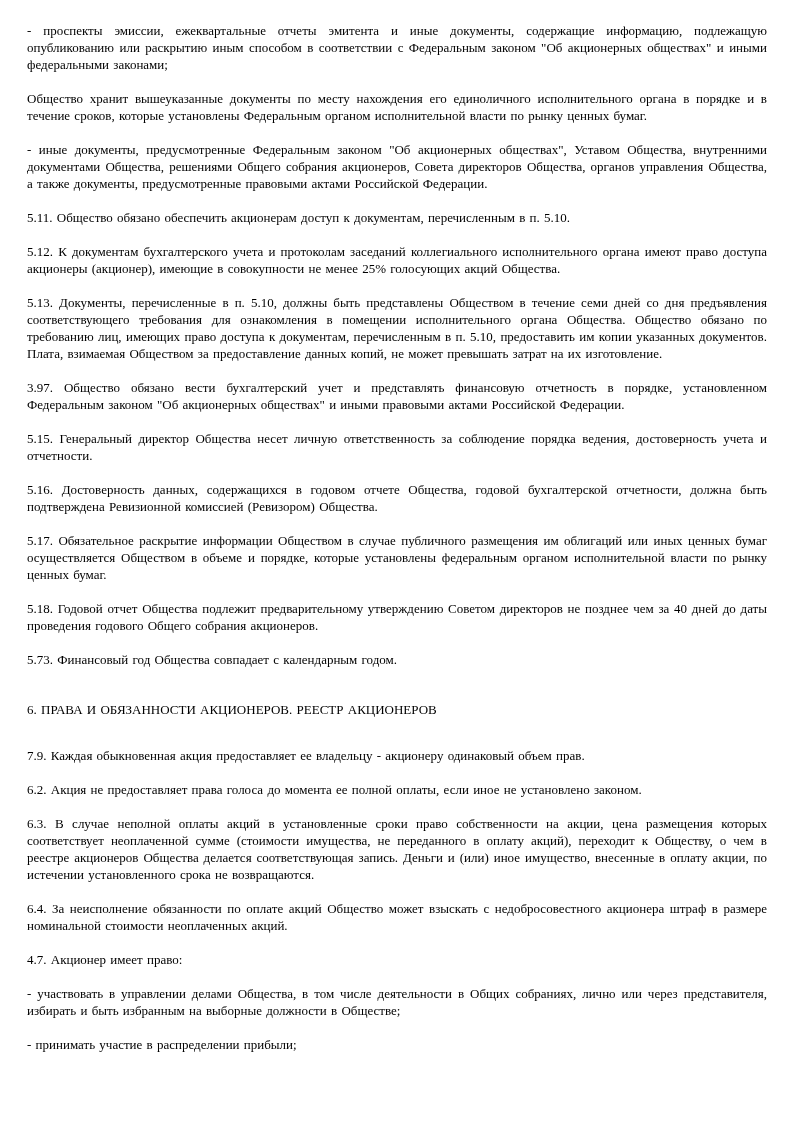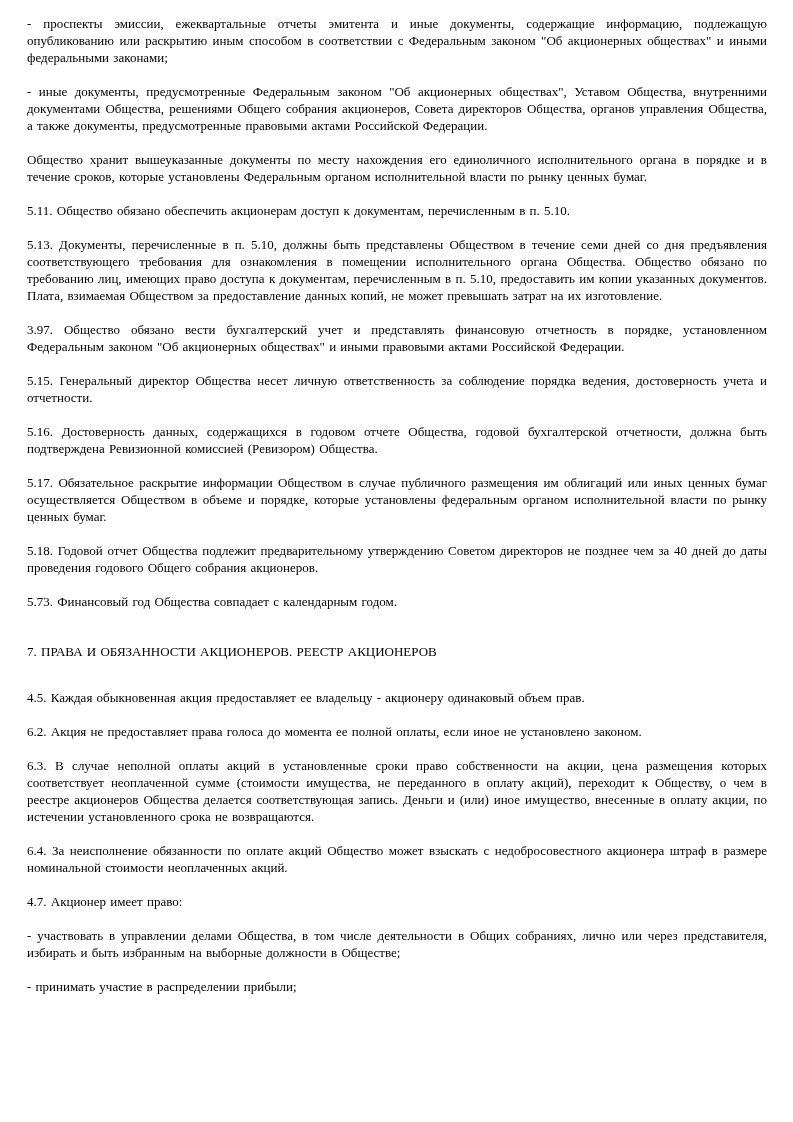--- a/index.html
+++ b/index.html
@@ -11,21 +11,21 @@
     width: 793px;
     height: 1122px;
     overflow: hidden;
     font-family: "Liberation Serif", "DejaVu Serif", serif;
     color: #000000;
   }
   .doc-page {
     box-sizing: border-box;
     width: 793px;
     height: 1122px;
-    padding: 15px 26px 20px 27px;
+    padding: 22px 26px 20px 27px;
     background: #ffffff;
   }
   .doc-page p {
     margin: 0 0 17px 0;
     font-size: 13px;
     line-height: 17px;
     text-align: justify;
     word-spacing: 1px;
   }
   .doc-page p.section-heading {
@@ -33,31 +33,32 @@
     margin-bottom: 29px;
     text-align: left;
     font-weight: normal;
   }
 </style>
 </head>
 <body>
 
 <div class="doc-page">
     <p>- проспекты эмиссии, ежеквартальные отчеты эмитента и иные документы, содержащие информацию, подлежащую опубликованию или раскрытию иным способом в соответствии с Федеральным законом "Об акционерных обществах" и иными федеральными законами;</p>
+    <p>Общество хранит вышеуказанные документы по месту нахождения его единоличного исполнительного органа в порядке и в течение сроков, которые установлены Федеральным органом исполнительной власти по рынку ценных бумаг.</p>
     <p>- иные документы, предусмотренные Федеральным законом "Об акционерных обществах", Уставом Общества, внутренними документами Общества, решениями Общего собрания акционеров, Совета директоров Общества, органов управления Общества, а также документы, предусмотренные правовыми актами Российской Федерации.</p>
-    <p>Общество хранит вышеуказанные документы по месту нахождения его единоличного исполнительного органа в порядке и в течение сроков, которые установлены Федеральным органом исполнительной власти по рынку ценных бумаг.</p>
     <p>5.11. Общество обязано обеспечить акционерам доступ к документам, перечисленным в п. 5.10.</p>
+    <p>5.12. К документам бухгалтерского учета и протоколам заседаний коллегиального исполнительного органа имеют право доступа акционеры (акционер), имеющие в совокупности не менее 25% голосующих акций Общества.</p>
     <p>5.13. Документы, перечисленные в п. 5.10, должны быть представлены Обществом в течение семи дней со дня предъявления соответствующего требования для ознакомления в помещении исполнительного органа Общества. Общество обязано по требованию лиц, имеющих право доступа к документам, перечисленным в п. 5.10, предоставить им копии указанных документов. Плата, взимаемая Обществом за предоставление данных копий, не может превышать затрат на их изготовление.</p>
     <p>3.97. Общество обязано вести бухгалтерский учет и представлять финансовую отчетность в порядке, установленном Федеральным законом "Об акционерных обществах" и иными правовыми актами Российской Федерации.</p>
     <p>5.15. Генеральный директор Общества несет личную ответственность за соблюдение порядка ведения, достоверность учета и отчетности.</p>
     <p>5.16. Достоверность данных, содержащихся в годовом отчете Общества, годовой бухгалтерской отчетности, должна быть подтверждена Ревизионной комиссией (Ревизором) Общества.</p>
     <p>5.17. Обязательное раскрытие информации Обществом в случае публичного размещения им облигаций или иных ценных бумаг осуществляется Обществом в объеме и порядке, которые установлены федеральным органом исполнительной власти по рынку ценных бумаг.</p>
     <p>5.18. Годовой отчет Общества подлежит предварительному утверждению Советом директоров не позднее чем за 40 дней до даты проведения годового Общего собрания акционеров.</p>
     <p>5.73. Финансовый год Общества совпадает с календарным годом.</p>
-    <p class="section-heading">7. ПРАВА И ОБЯЗАННОСТИ АКЦИОНЕРОВ. РЕЕСТР АКЦИОНЕРОВ</p>
-    <p>4.5. Каждая обыкновенная акция предоставляет ее владельцу - акционеру одинаковый объем прав.</p>
+    <p class="section-heading">6. ПРАВА И ОБЯЗАННОСТИ АКЦИОНЕРОВ. РЕЕСТР АКЦИОНЕРОВ</p>
+    <p>7.9. Каждая обыкновенная акция предоставляет ее владельцу - акционеру одинаковый объем прав.</p>
     <p>6.2. Акция не предоставляет права голоса до момента ее полной оплаты, если иное не установлено законом.</p>
     <p>6.3. В случае неполной оплаты акций в установленные сроки право собственности на акции, цена размещения которых соответствует неоплаченной сумме (стоимости имущества, не переданного в оплату акций), переходит к Обществу, о чем в реестре акционеров Общества делается соответствующая запись. Деньги и (или) иное имущество, внесенные в оплату акции, по истечении установленного срока не возвращаются.</p>
     <p>6.4. За неисполнение обязанности по оплате акций Общество может взыскать с недобросовестного акционера штраф в размере номинальной стоимости неоплаченных акций.</p>
     <p>4.7. Акционер имеет право:</p>
     <p>- участвовать в управлении делами Общества, в том числе деятельности в Общих собраниях, лично или через представителя, избирать и быть избранным на выборные должности в Обществе;</p>
     <p>- принимать участие в распределении прибыли;</p>
   </div>
 
 </body></html>

